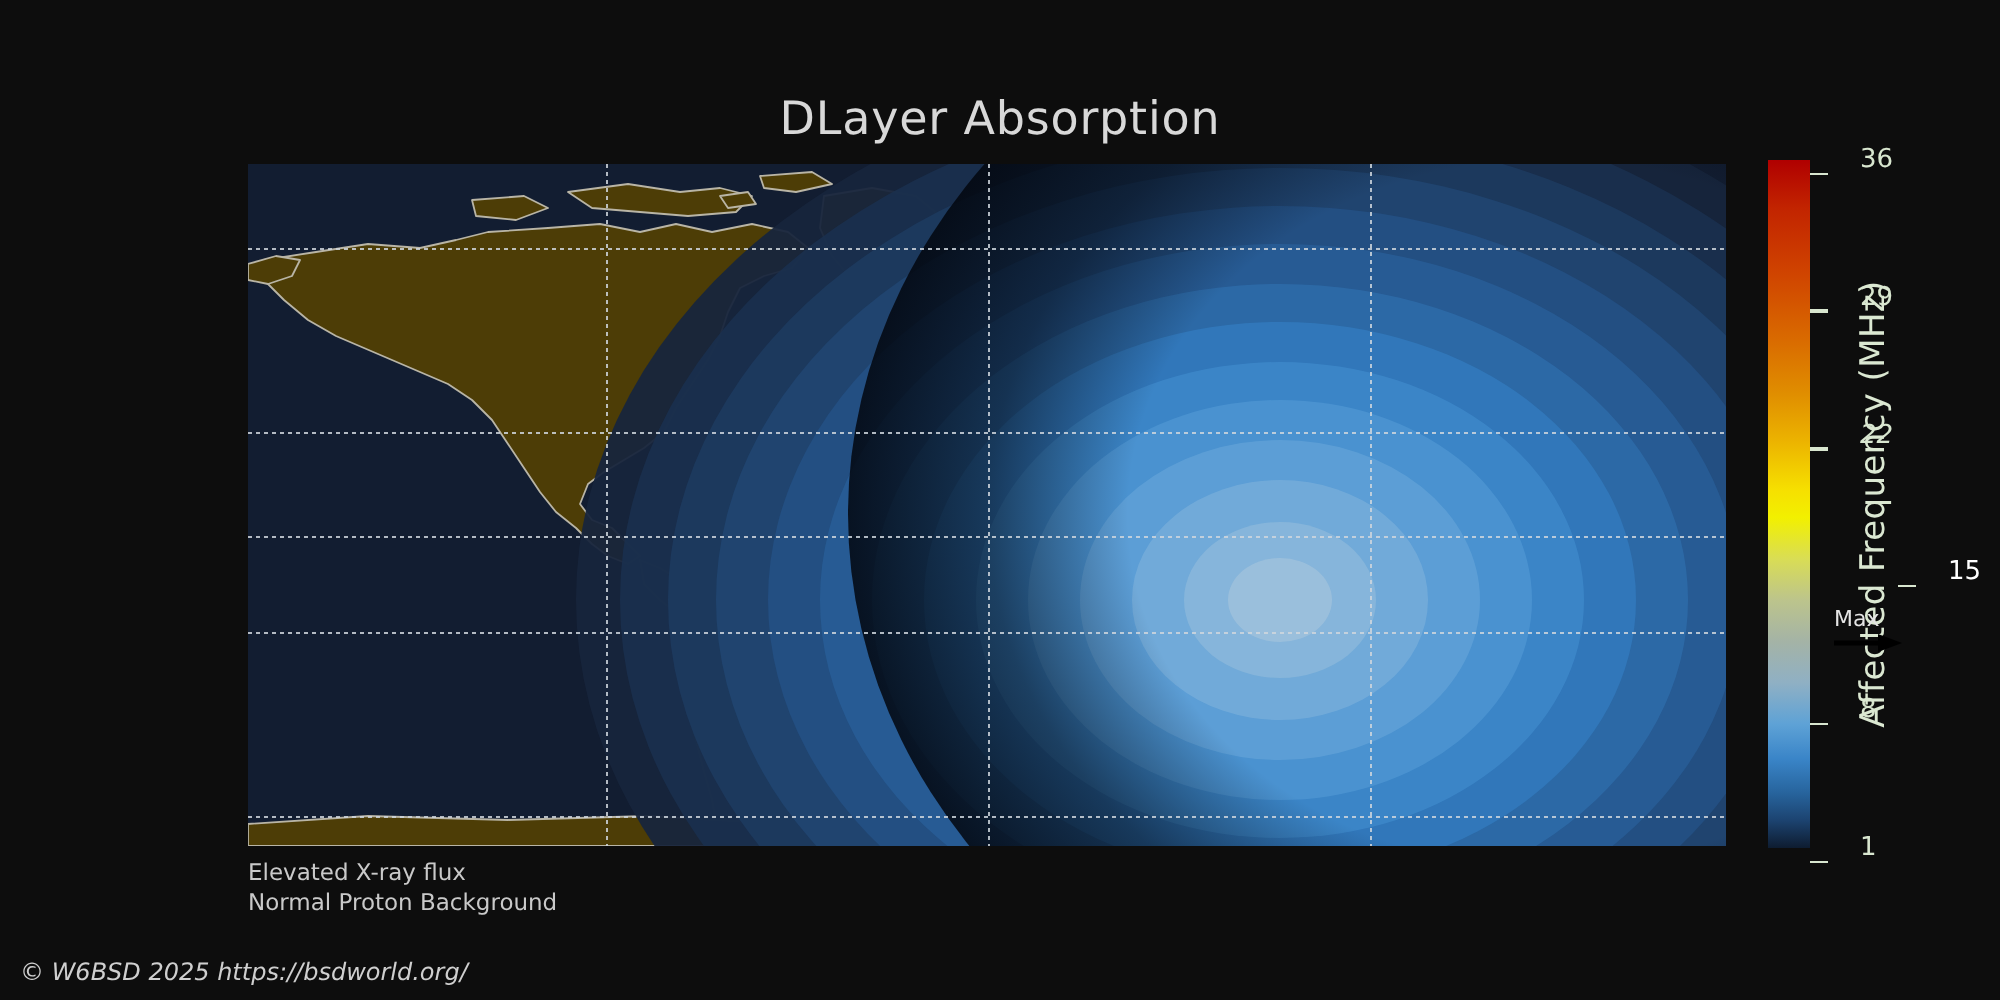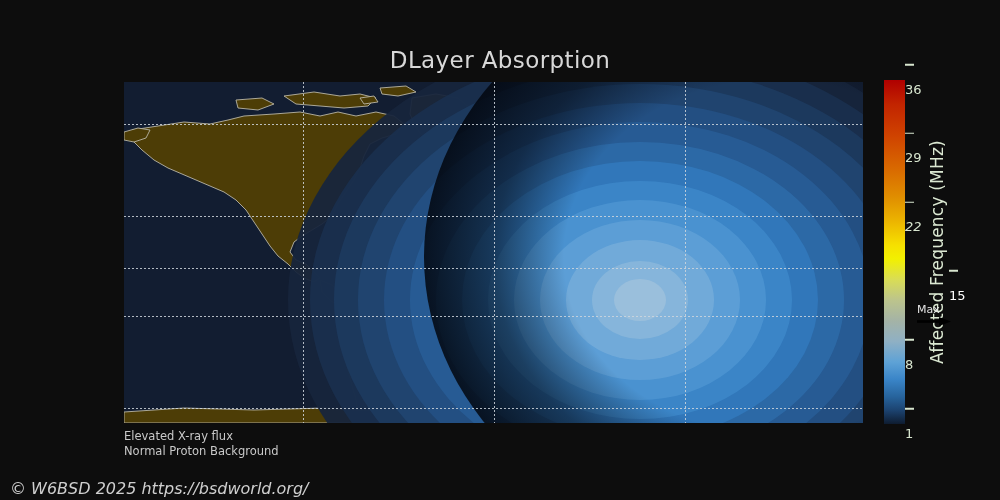--- a/index.html
+++ b/index.html
@@ -47,39 +47,39 @@
         background-image:linear-gradient(to right,#cfd6dd 0 2px,transparent 2px 4px);
         background-size:4px 1px;opacity:.85;}
   .gl-v{position:absolute;top:0;height:100%;width:1px;
         background-image:linear-gradient(to bottom,#cfd6dd 0 2px,transparent 2px 4px);
         background-size:1px 4px;opacity:.85;}
 
   
   .cbar{position:absolute;left:884px;top:80px;width:21px;height:344px;}
   .cbar-grad{position:absolute;inset:0;}
   .cbar-ticks{position:absolute;left:905px;top:80px;width:60px;height:344px;}
-  .tick{position:absolute;left:0;display:flex;align-items:flex-start;gap:16px;
-        color:#d8e6cf;font-size:13px;transform:translateY(-50%);white-space:nowrap;flex-direction:column;}
+  .tick{position:absolute;left:0;display:flex;align-items:flex-end;gap:16px;
+        color:#d8e6cf;font-size:13px;transform:translateY(-50%);white-space:nowrap;}
   .tick .dash{display:inline-block;width:9px;height:1.5px;background:#d8e6cf;}
   .cbar-label{
     position:absolute;left:922px;top:80px;height:344px;width:30px;
     display:flex;align-items:center;justify-content:center;
   }
   .cbar-label span{
     transform:rotate(-90deg);white-space:nowrap;
     color:#dbe8d2;font-size:17px;letter-spacing:.2px;
   }
   .maxmark{position:absolute;left:916px;top:303px;width:46px;height:26px;}
   .maxmark .mtxt{position:absolute;left:1px;top:0px;color:#e4e4e4;font-size:11px;}
   .maxmark .marrow{position:absolute;left:1px;top:14px;width:34px;height:9px;}
 
   
   .cap-left{position:absolute;left:124px;top:429px;color:#c9c9c9;font-size:11.5px;line-height:15px;}
   .cap-right{position:absolute;left:719px;top:434px;color:#c9c9c9;font-size:11.5px;}
-  .footer{position:absolute;left:10px;top:479px;color:#cfcfcf;font-size:16px;font-style:italic;}
+  .footer{position:absolute;left:10px;top:479px;color:#cfcfcf;font-size:12px;font-style:italic;}
 </style>
 </head>
 <body style="background: rgb(13, 13, 13);">
 
 <div id="root">
 
   <div class="title">DLayer Absorption</div>
 
   <div class="map">
     <div class="ocean" style="background: rgb(18, 29, 49);"></div>

